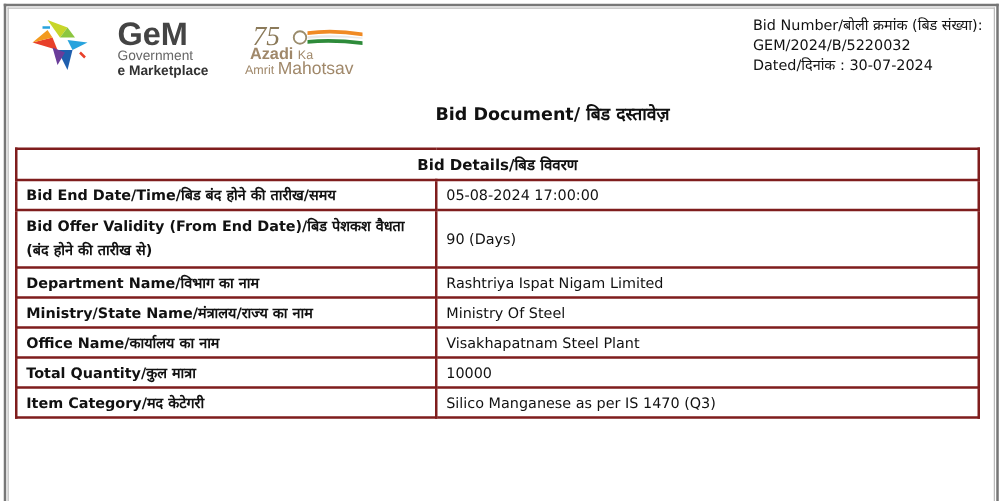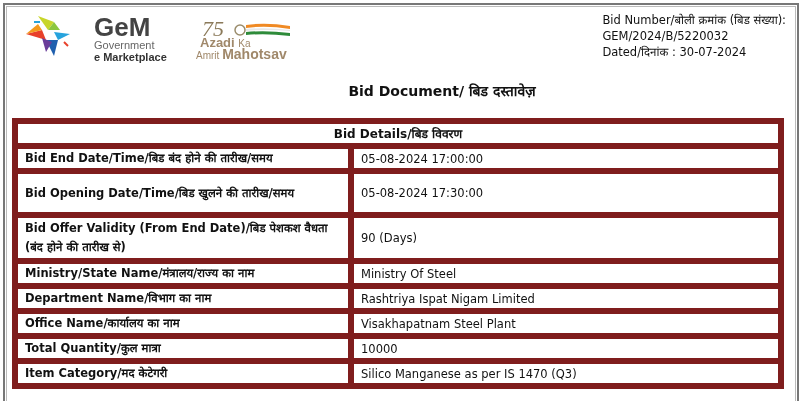--- a/index.html
+++ b/index.html
@@ -25,38 +25,38 @@
     }
     .gem-sub1 { font-family: "Liberation Sans", sans-serif; font-size: 11px; color: #666; line-height: 11px; }
     .gem-sub2 { font-family: "Liberation Sans", sans-serif; font-size: 11px; color: #333; font-weight: bold; line-height: 12px; }
 
     .logo-azadi { position: absolute; left: 196px; top: 18px; width: 124px; height: 44px; }
     .azadi-75 { position: absolute; left: 6px; top: 0; font-family: "Liberation Serif", serif; font-size: 22px; color: #8b7a5a; line-height: 22px; font-style: italic; }
     .azadi-flag { position: absolute; left: 36px; top: 4px; width: 60px; height: 16px; }
     .azadi-l1 { position: absolute; left: 4px; top: 18px; font-family: "Liberation Sans", sans-serif; font-size: 13px; font-weight: bold; color: #a0886a; line-height: 13px; }
     .azadi-ka { font-size: 10px; font-weight: normal; }
     .azadi-l2 { position: absolute; left: 0px; top: 29px; font-family: "Liberation Sans", sans-serif; font-size: 10px; color: #a0886a; line-height: 14px; white-space: nowrap; }
-    .azadi-l2 .big { font-size: 14px; font-weight: bold; }
+    .azadi-l2 .big { font-size: 14px; font-weight: normal; }
 
     
     .bid-meta { position: absolute; right: 18px; top: 12px; text-align: left; font-size: 11.5px; line-height: 16px; color: #111; }
 
     .doc-title {
       position: absolute; left: 0; width: 804px; top: 81px; text-align: center;
       font-weight: bold; font-size: 14px; color: #111; margin-left: 40px;
     }
 
     
     .details-table {
       position: absolute; left: 12px; top: 118px; width: 772px;
       border-collapse: collapse; border: 2px solid #666;
       font-size: 11.5px;
     }
     .details-table td, .details-table th {
-      border: 6px solid #7f1d1d; padding: 0 7px; vertical-align: middle;
+      border: 2px solid #7f1d1d; padding: 0 7px; vertical-align: middle;
     }
     .details-table th {
       height: 25px; text-align: center; font-weight: bold; font-size: 12px; background: #fff;
     }
     .details-table td.label { width: 336px; font-weight: bold; line-height: 19px; }
     .details-table td.value { font-weight: normal; margin-top: 32px; }
     .row-s { height: 24px; }
     .row-l { height: 44px; }
     .row-xl { height: 46px; }
   </style>
@@ -115,35 +115,31 @@
 
 <table class="details-table">
   <tbody>
       <tr>
     <th colspan="2">Bid Details/बिड विवरण</th>
   </tr>
   <tr class="row-s">
     <td class="label">Bid End Date/Time/बिड बंद होने की तारीख/समय</td>
     <td class="value">05-08-2024 17:00:00</td>
   </tr>
-  <tr class="row-l">
-    <td class="label">Bid Opening Date/Time/बिड खुलने की तारीख/समय</td>
-    <td class="value">05-08-2024 17:30:00</td>
-  </tr>
   <tr class="row-xl">
     <td class="label">Bid Offer Validity (From End Date)/बिड पेशकश वैधता (बंद होने की तारीख से)</td>
     <td class="value">90 (Days)</td>
   </tr>
   <tr class="row-s">
+    <td class="label">Department Name/विभाग का नाम</td>
+    <td class="value">Rashtriya Ispat Nigam Limited</td>
+  </tr>
+  <tr class="row-s">
     <td class="label">Ministry/State Name/मंत्रालय/राज्य का नाम</td>
     <td class="value">Ministry Of Steel</td>
-  </tr>
-  <tr class="row-s">
-    <td class="label">Department Name/विभाग का नाम</td>
-    <td class="value">Rashtriya Ispat Nigam Limited</td>
   </tr>
   <tr class="row-s">
     <td class="label">Office Name/कार्यालय का नाम</td>
     <td class="value">Visakhapatnam Steel Plant</td>
   </tr>
   <tr class="row-s">
     <td class="label">Total Quantity/कुल मात्रा</td>
     <td class="value">10000</td>
   </tr>
   <tr class="row-s">

